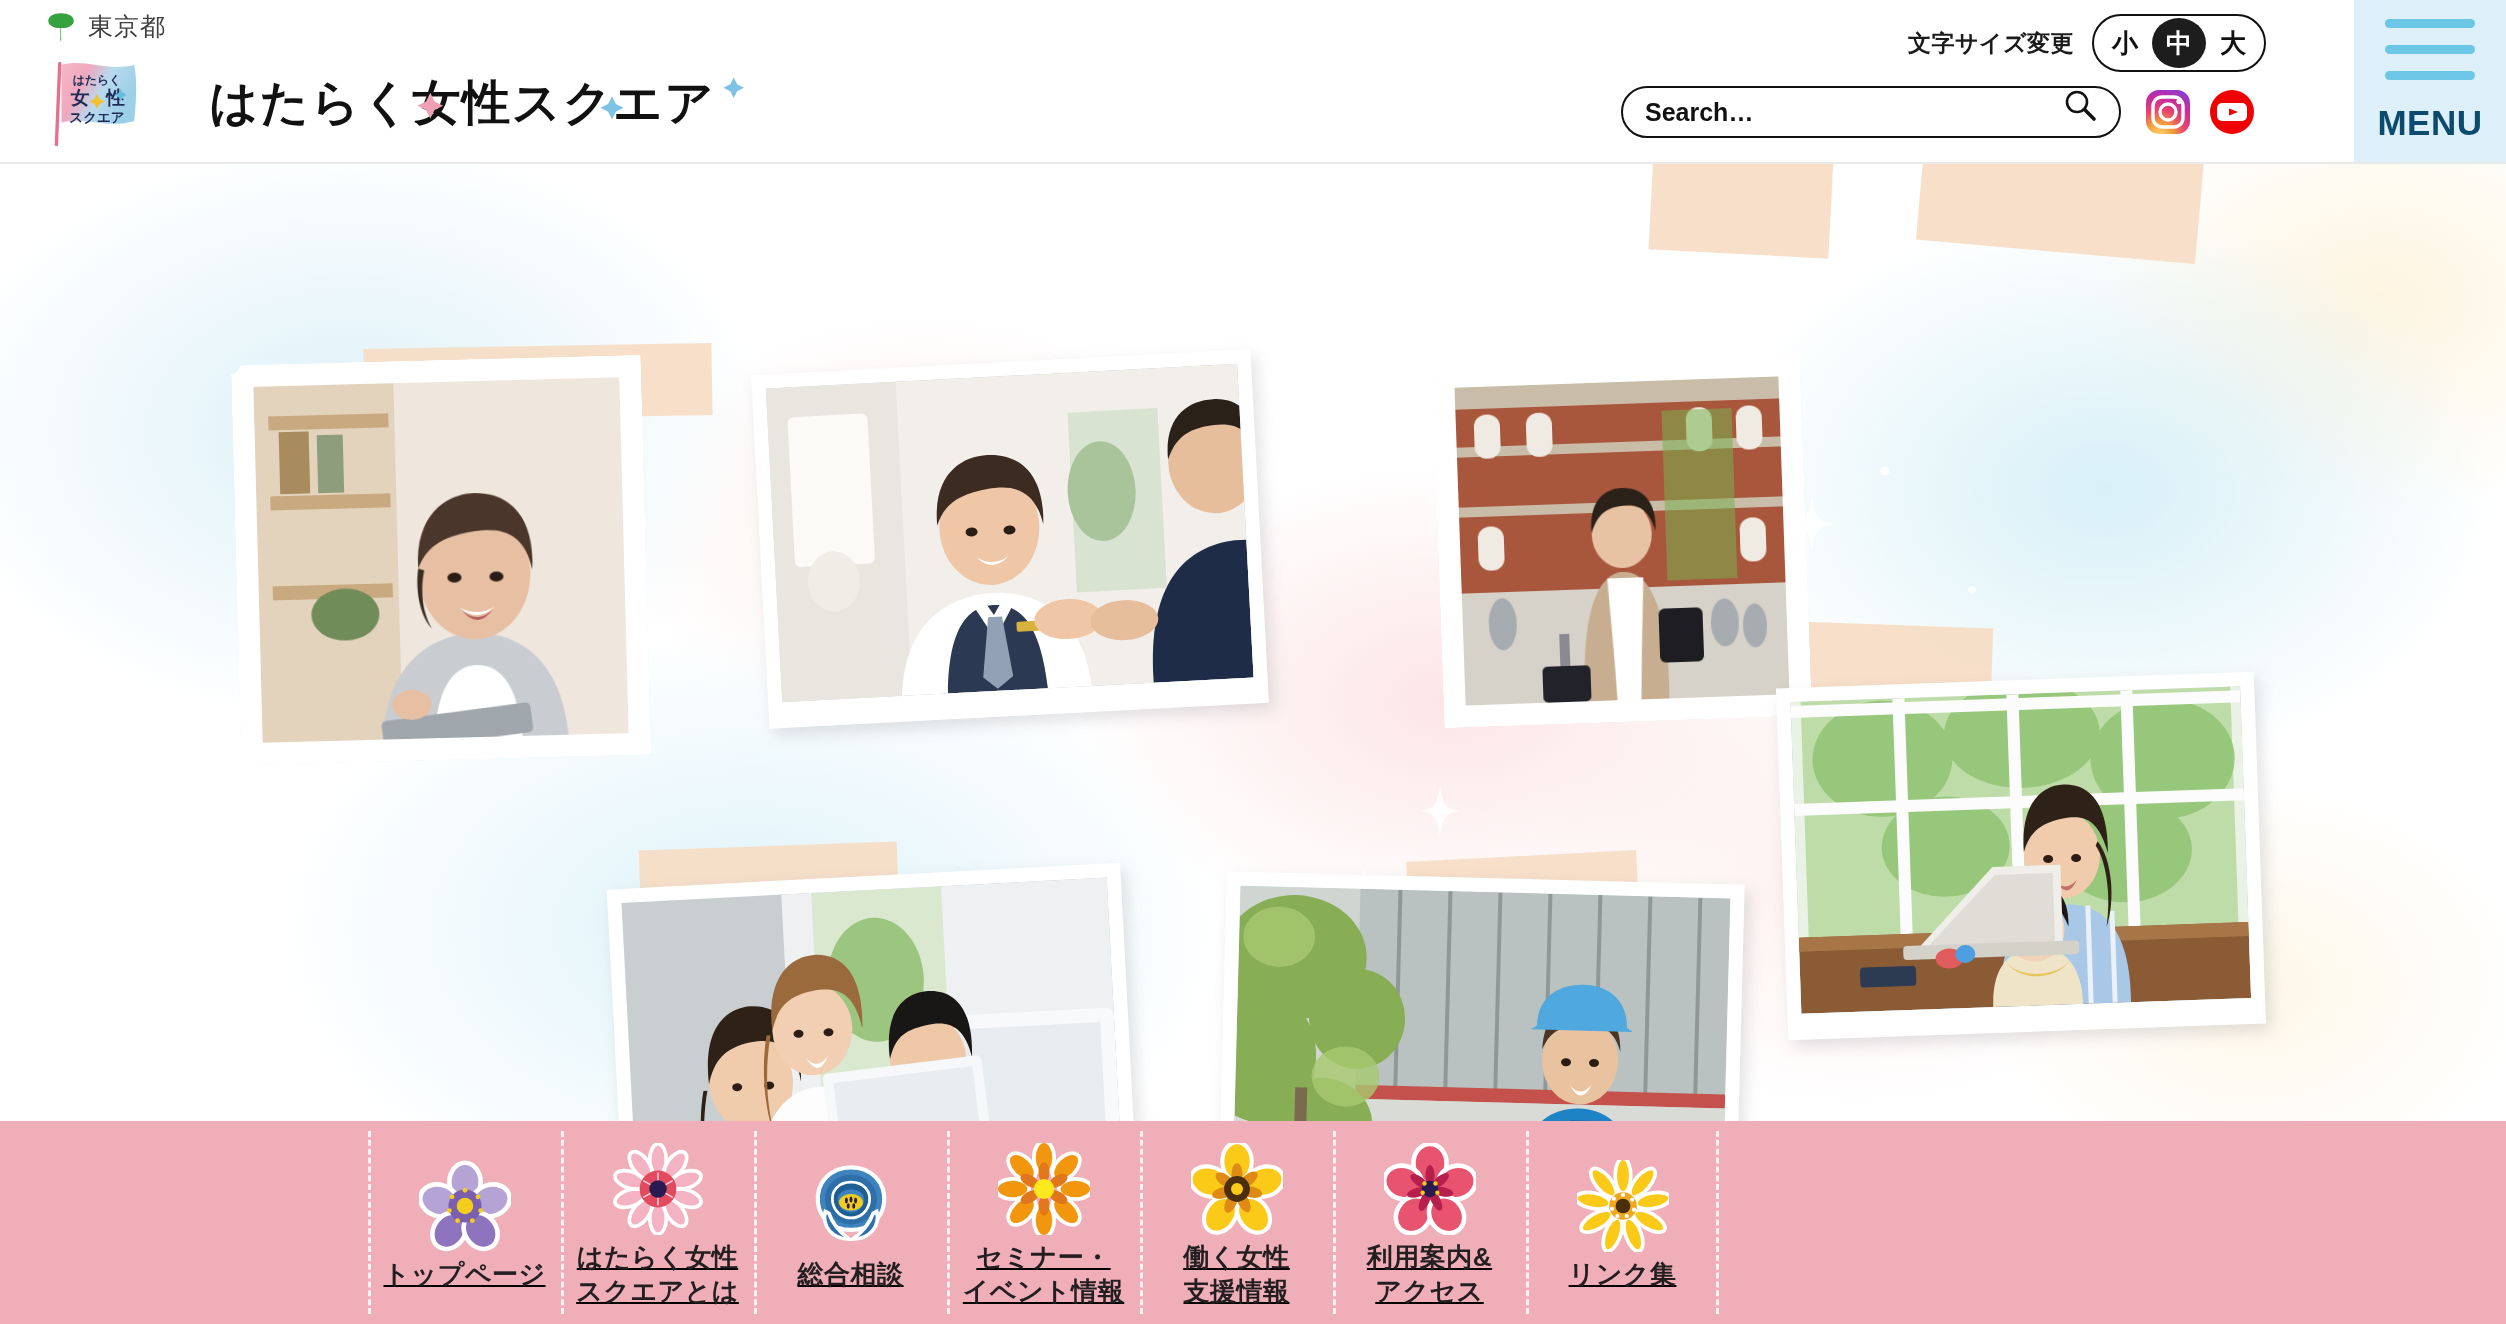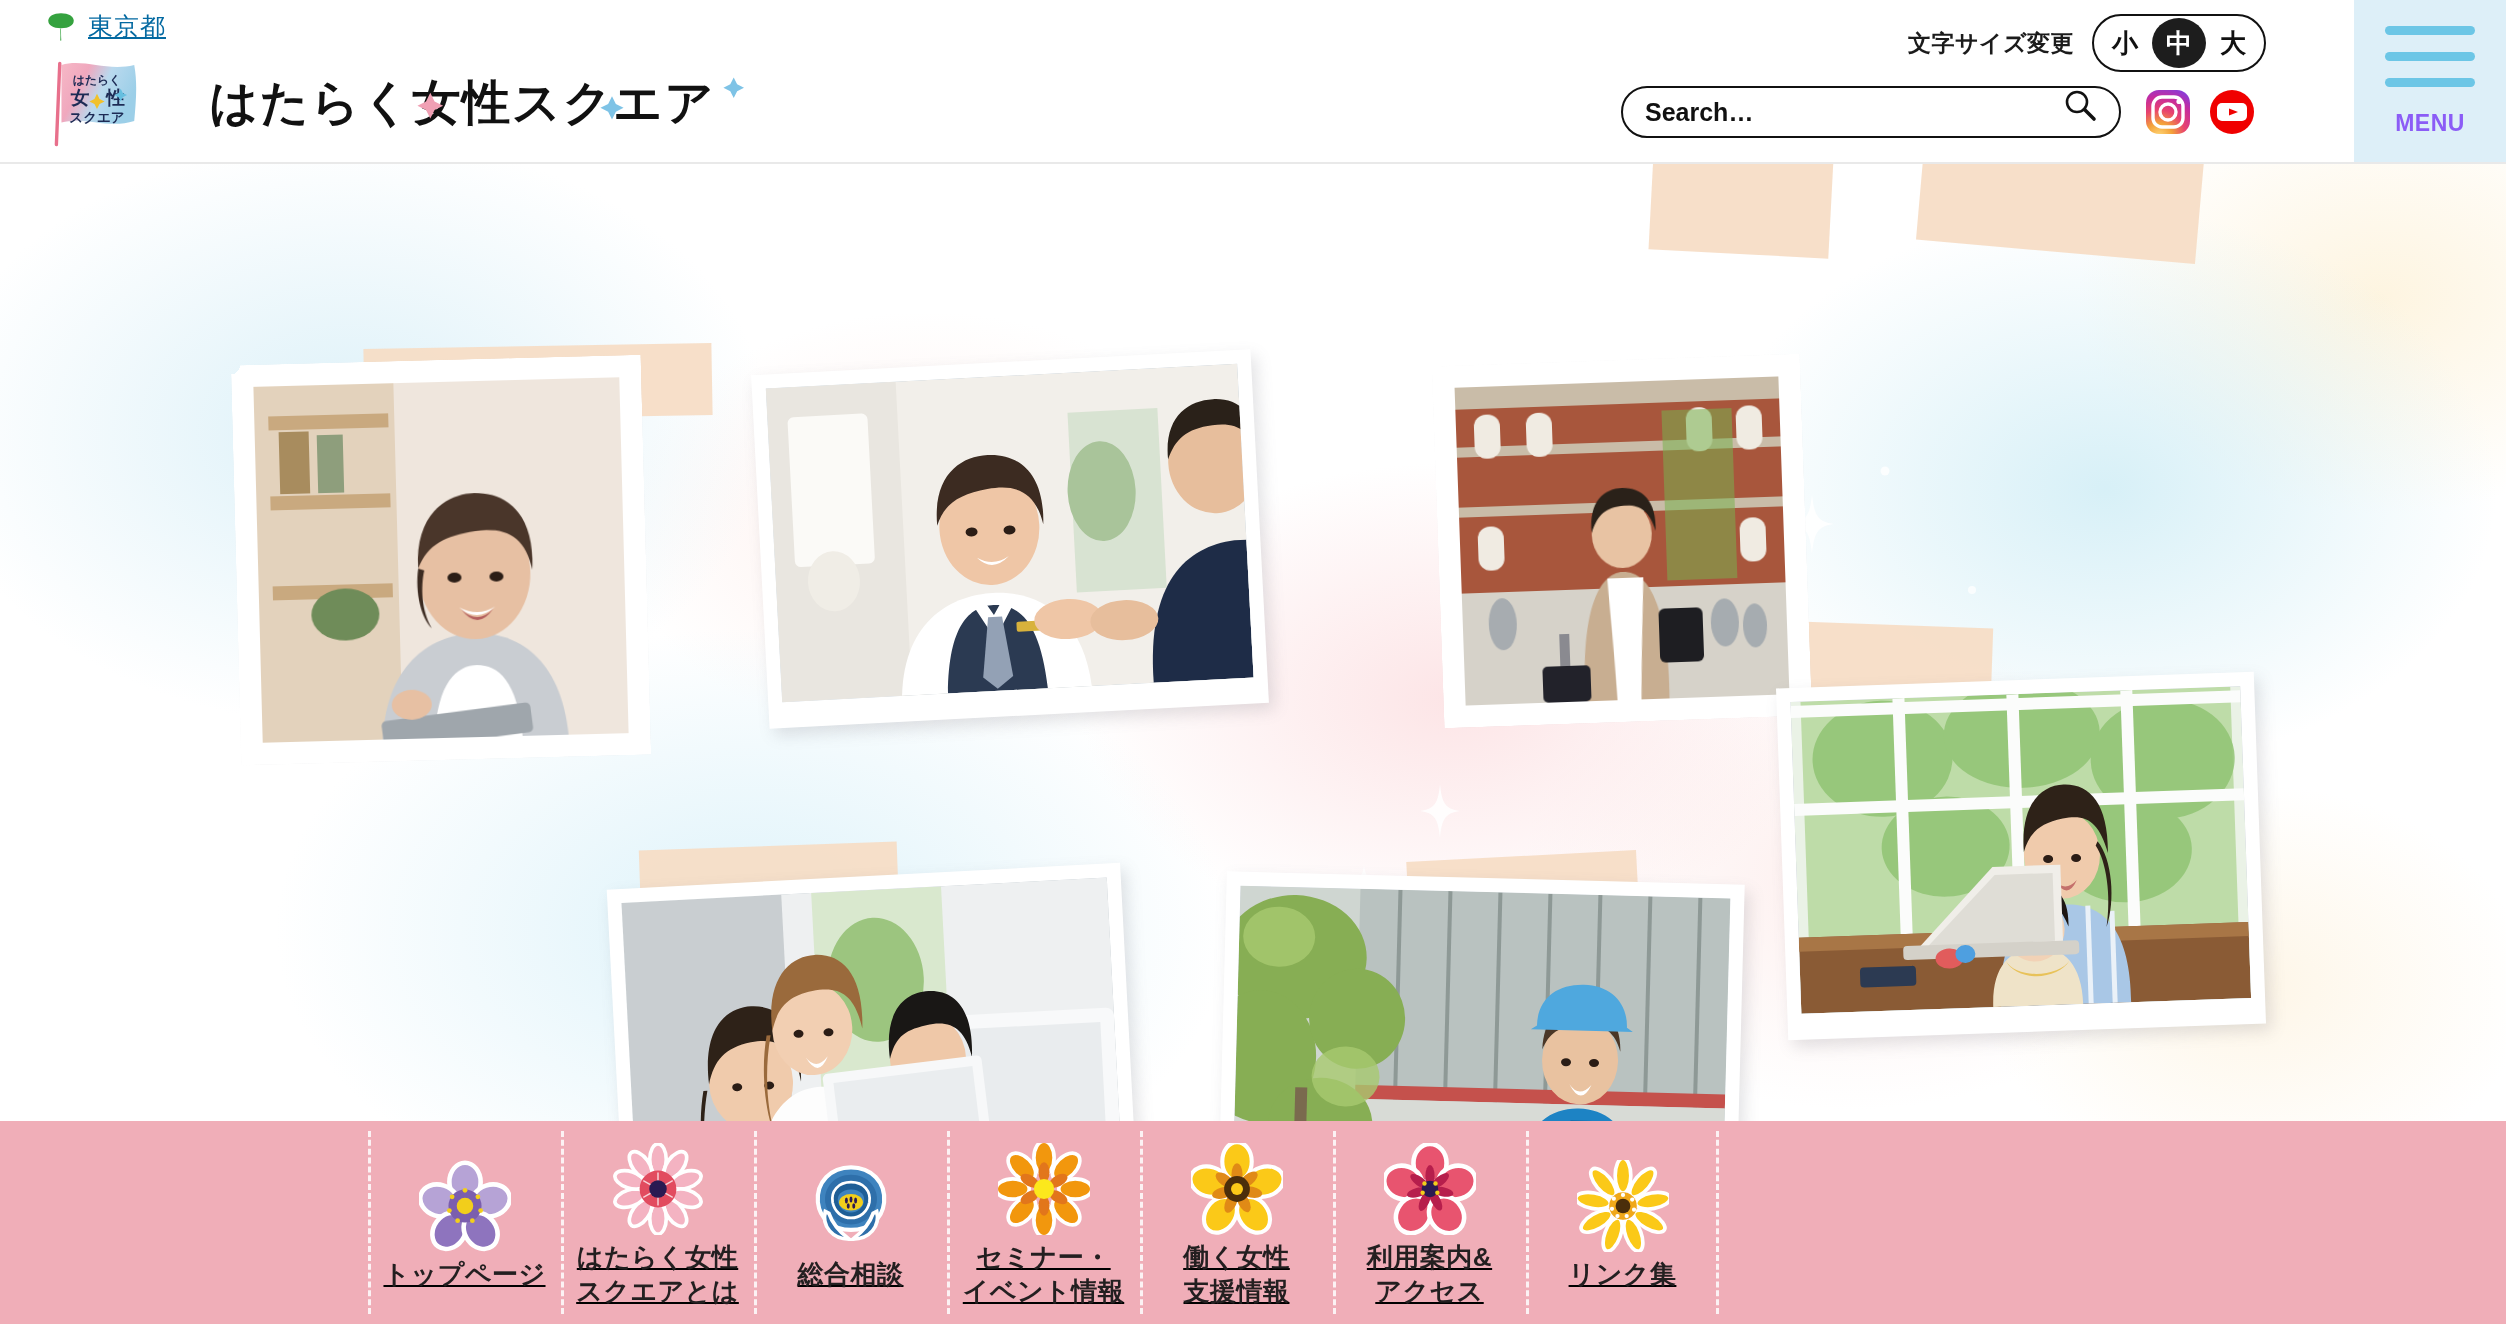--- a/index.html
+++ b/index.html
@@ -12,21 +12,21 @@
   #page { position: relative; width: 2506px; height: 1324px; overflow: hidden; }
 
   
   #header {
     position: absolute; left: 0; top: 0; width: 2506px; height: 164px;
     background: #fff; z-index: 40;
     border-bottom: 2px solid #e9e9e9;
   }
   #gov-row { position: absolute; left: 46px; top: 10px; display: flex; align-items: center; gap: 12px; }
   .ginkgo { width: 30px; height: 30px; display: block; }
-  #gov-label { font-size: 25px; color: #0369a1; letter-spacing: 1px; text-decoration: underline; }
+  #gov-label { font-size: 25px; color: #404040; letter-spacing: 1px; }
 
   #brand { position: absolute; left: 46px; top: 60px; display: flex; align-items: center; gap: 14px; text-align: right; }
   #flag-logo { width: 102px; height: 88px; display: block; }
   #brand-text { height: 60px; display: block; }
 
   #fontsize-ctl { position: absolute; right: 240px; top: 14px; display: flex; align-items: center; gap: 18px; }
   #fontsize-label { font-size: 23px; font-weight: 700; color: #1b1b1b; letter-spacing: .5px; }
   #fontsize-pills {
     display: flex; align-items: center; border: 2px solid #111;
     border-radius: 34px; height: 58px; padding: 0 4px;
@@ -51,21 +51,21 @@
   #search-input::placeholder { color: #111; opacity: 1; font-weight: 700; }
   #social { position: absolute; right: 250px; top: 88px; display: flex; gap: 16px; align-items: center; }
   .social-ico { width: 48px; height: 48px; display: block; cursor: pointer; }
 
   #menu-btn {
     position: absolute; right: 0; top: 0; width: 152px; height: 162px;
     background: #DDEFF8; display: flex; flex-direction: column;
     align-items: center; justify-content: center; gap: 0; cursor: pointer;
   }
   .mb-bar { width: 90px; height: 9px; border-radius: 6px; background: #6CC6E6; margin-bottom: 17px; }
-  #menu-label { font-size: 23px; font-weight: 700; color: #8b5cf6; letter-spacing: .5px; margin-top: 6px; }
+  #menu-label { font-size: 35px; font-weight: 700; color: #0c4a6e; letter-spacing: .5px; margin-top: 6px; }
 
   
   #hero {
     position: absolute; left: 0; top: 164px; width: 2506px; height: 957px;
     overflow: hidden;
     background:
       radial-gradient(ellipse 600px 420px at 14% 28%, rgba(214,238,247,.85) 0%, rgba(214,238,247,0) 70%),
       radial-gradient(ellipse 560px 400px at 84% 34%, rgba(205,236,245,.8) 0%, rgba(205,236,245,0) 70%),
       radial-gradient(ellipse 680px 430px at 30% 80%, rgba(210,238,248,.75) 0%, rgba(210,238,248,0) 70%),
       radial-gradient(ellipse 520px 330px at 58% 56%, rgba(252,222,224,.8) 0%, rgba(252,222,224,0) 72%),

